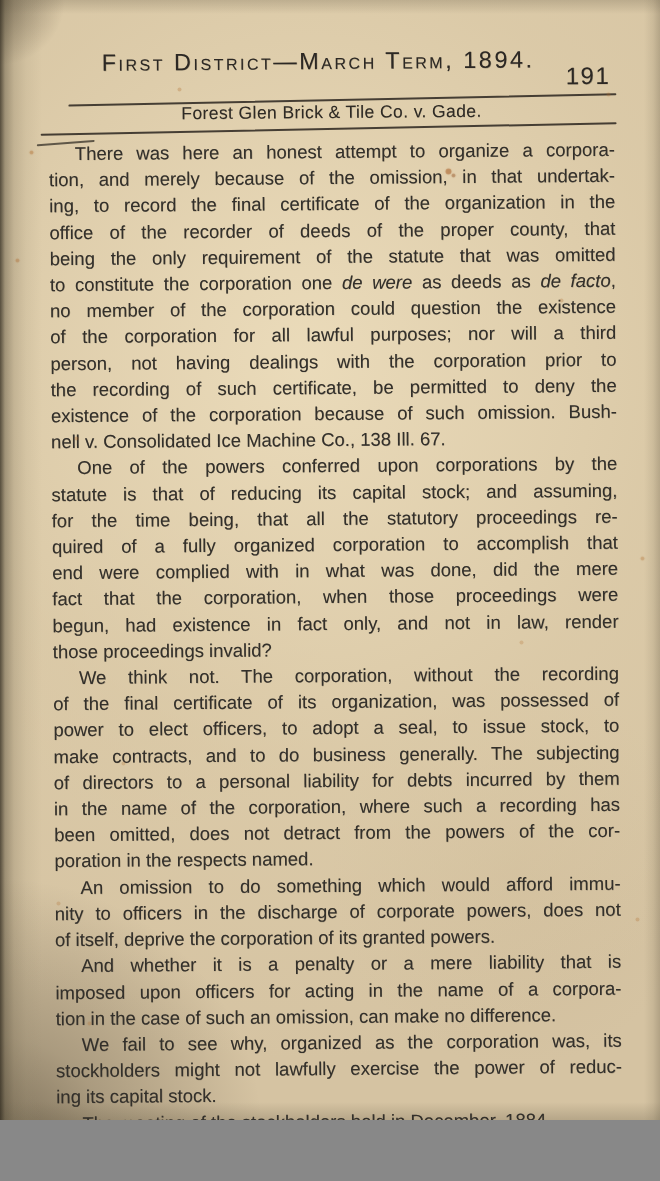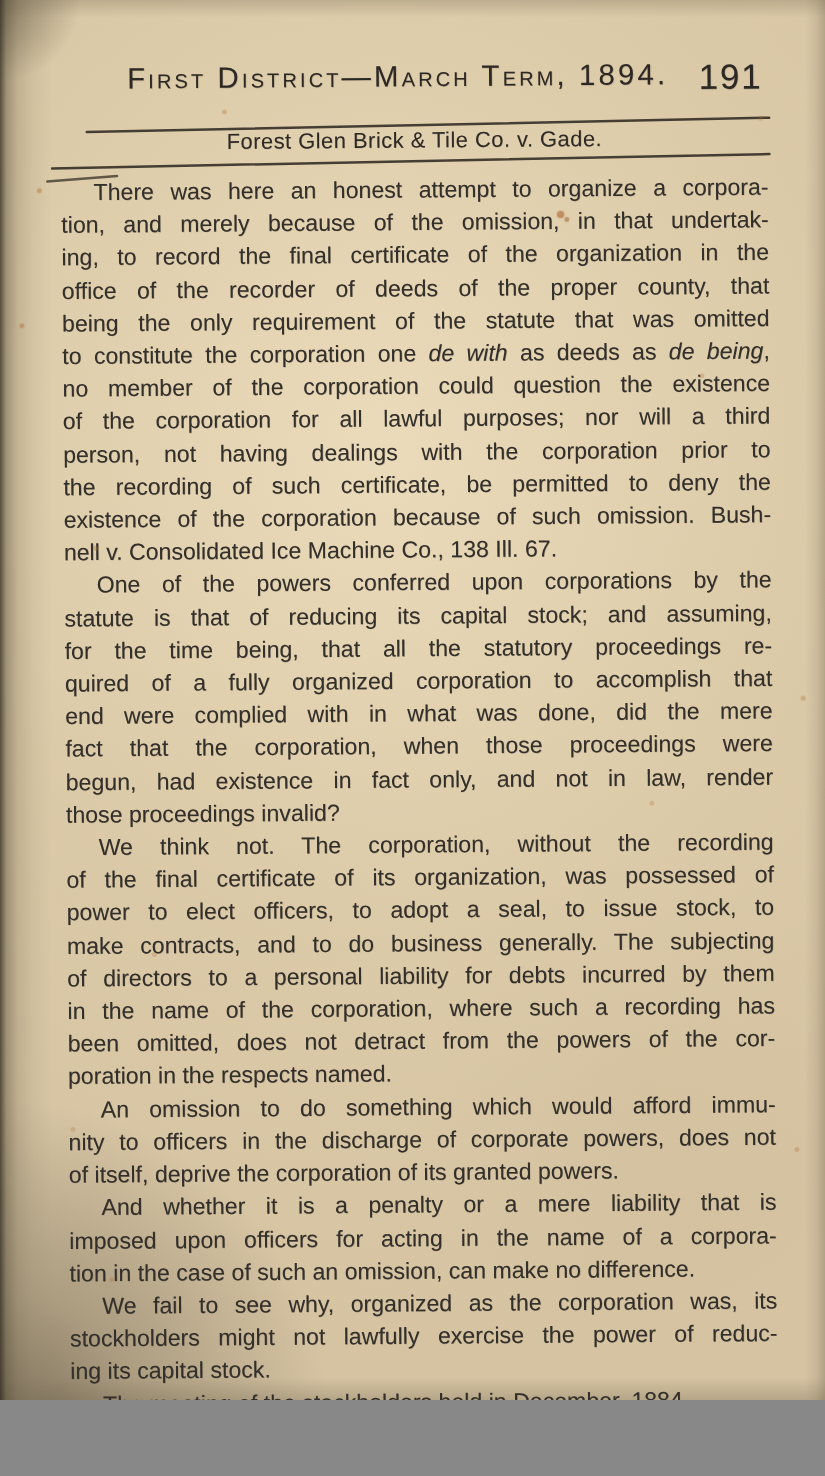--- a/index.html
+++ b/index.html
@@ -31,22 +31,22 @@
   }
   .content{position:absolute;inset:0;transform:rotate(-0.45deg);}
   .header{position:absolute;top:48px;left:52px;width:566px;height:36px;}
   .running-title{
     position:absolute;left:50%;top:0;transform:translateX(-53%);
     font-variant:small-caps;font-size:23.5px;letter-spacing:2.5px;
     white-space:nowrap;color:#2c2824;
     text-shadow:0.4px 0.4px 0.6px rgba(50,42,32,0.35);
   }
   .page-number{
-    position:absolute;right:4px;top:0;
-    font-size:28px;letter-spacing:1.5px;color:#2c2824;
+    position:absolute;right:4px;top:16px;
+    font-size:24px;letter-spacing:1.5px;color:#2c2824;
     text-shadow:0.4px 0.4px 0.6px rgba(50,42,32,0.35);
   }
   .rule{position:absolute;height:1.8px;background:rgba(42,37,30,0.85);border-radius:1px;}
   .rule-1{top:99px;left:72px;width:548px;transform:rotate(-0.75deg);}
   .rule-2{top:128px;left:44px;width:576px;transform:rotate(-0.7deg);}
   .rule-3{top:140px;left:40px;width:58px;height:1.5px;transform:rotate(-4deg);background:rgba(42,37,30,0.7);}
   .case-title{
     position:absolute;top:102px;left:52px;width:566px;
     text-align:center;font-size:17.5px;letter-spacing:0.4px;color:#2e2a25;
     text-shadow:0.3px 0.3px 0.5px rgba(50,42,32,0.3);
@@ -100,21 +100,21 @@
     <div class="rule rule-2"></div>
     <div class="rule rule-3"></div>
 
     <div class="body-text" id="body-text">
         <div class="paragraph">
           <div class="line first">There was here an honest attempt to organize a corpora-</div>
           <div class="line">tion, and merely because of the omission, in that undertak-</div>
           <div class="line">ing, to record the final certificate of the organization in the</div>
           <div class="line">office of the recorder of deeds of the proper county, that</div>
           <div class="line">being the only requirement of the statute that was omitted</div>
-          <div class="line"><span>to constitute the corporation one </span><span class="it">de with</span><span> as deeds as </span><span class="it">de being</span><span>,</span></div>
+          <div class="line"><span>to constitute the corporation one </span><span class="it">de were</span><span> as deeds as </span><span class="it">de facto</span><span>,</span></div>
           <div class="line">no member of the corporation could question the existence</div>
           <div class="line">of the corporation for all lawful purposes; nor will a third</div>
           <div class="line">person, not having dealings with the corporation prior to</div>
           <div class="line">the recording of such certificate, be permitted to deny the</div>
           <div class="line">existence of the corporation because of such omission. Bush-</div>
           <div class="line last">nell v. Consolidated Ice Machine Co., 138 Ill. 67.</div>
         </div>
         <div class="paragraph">
           <div class="line first">One of the powers conferred upon corporations by the</div>
           <div class="line">statute is that of reducing its capital stock; and assuming,</div>

